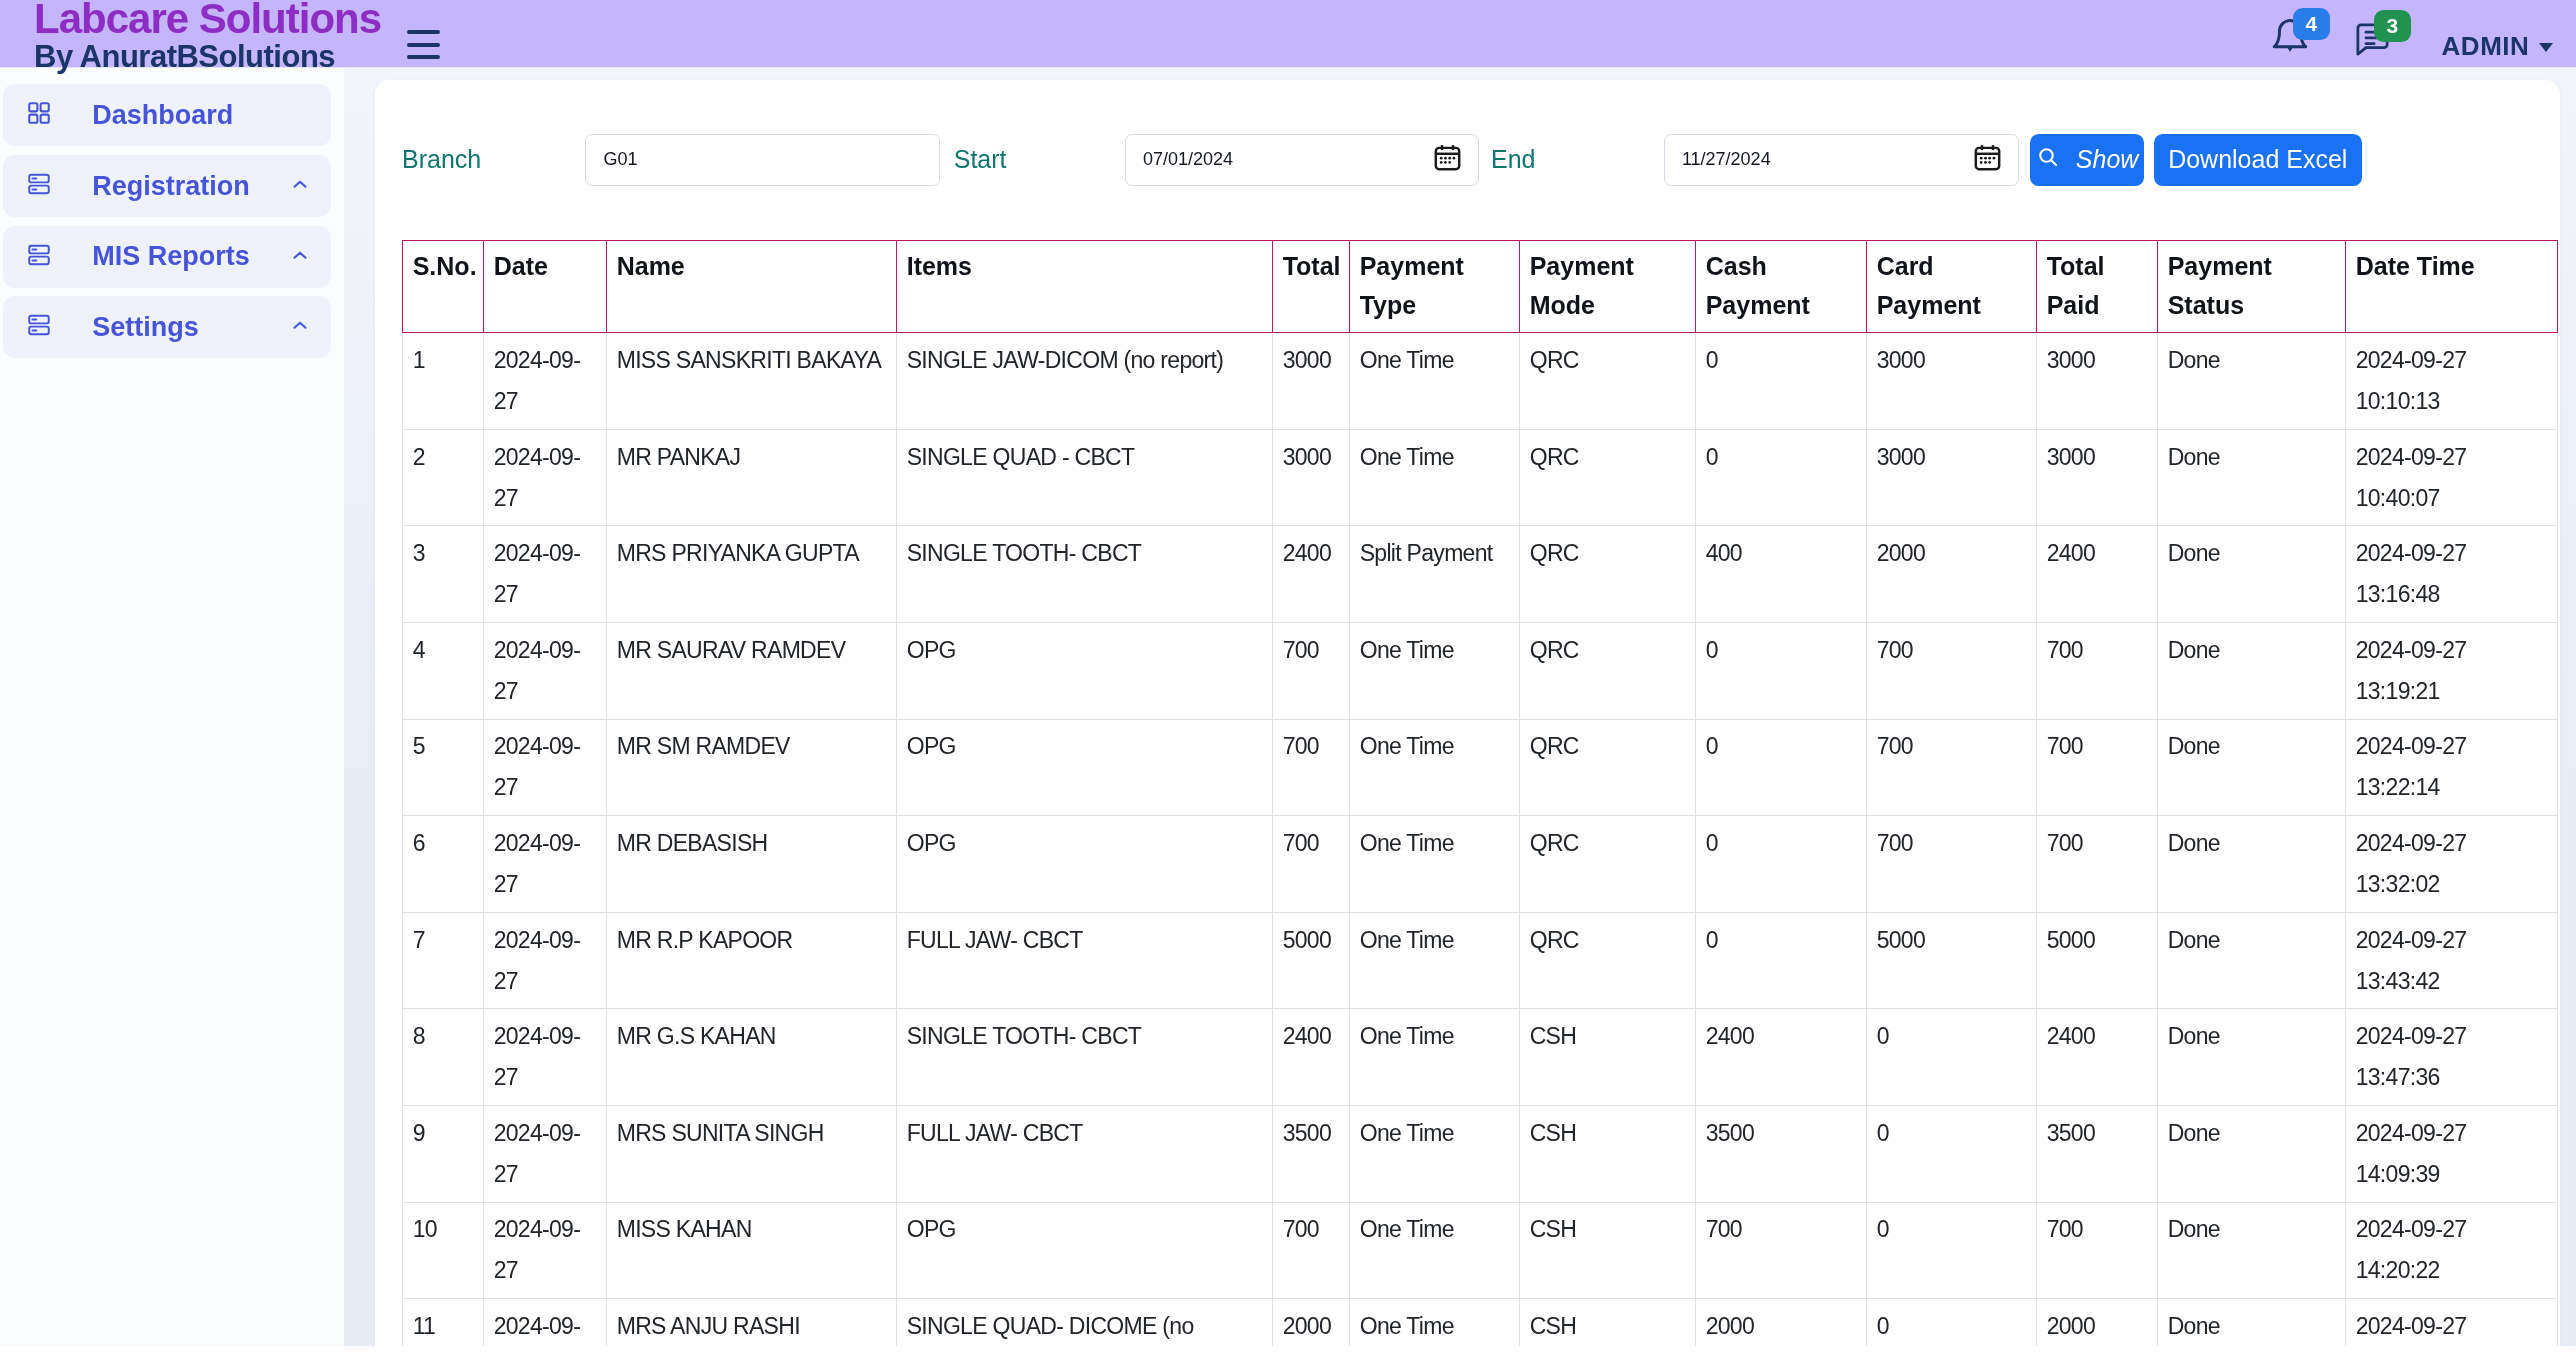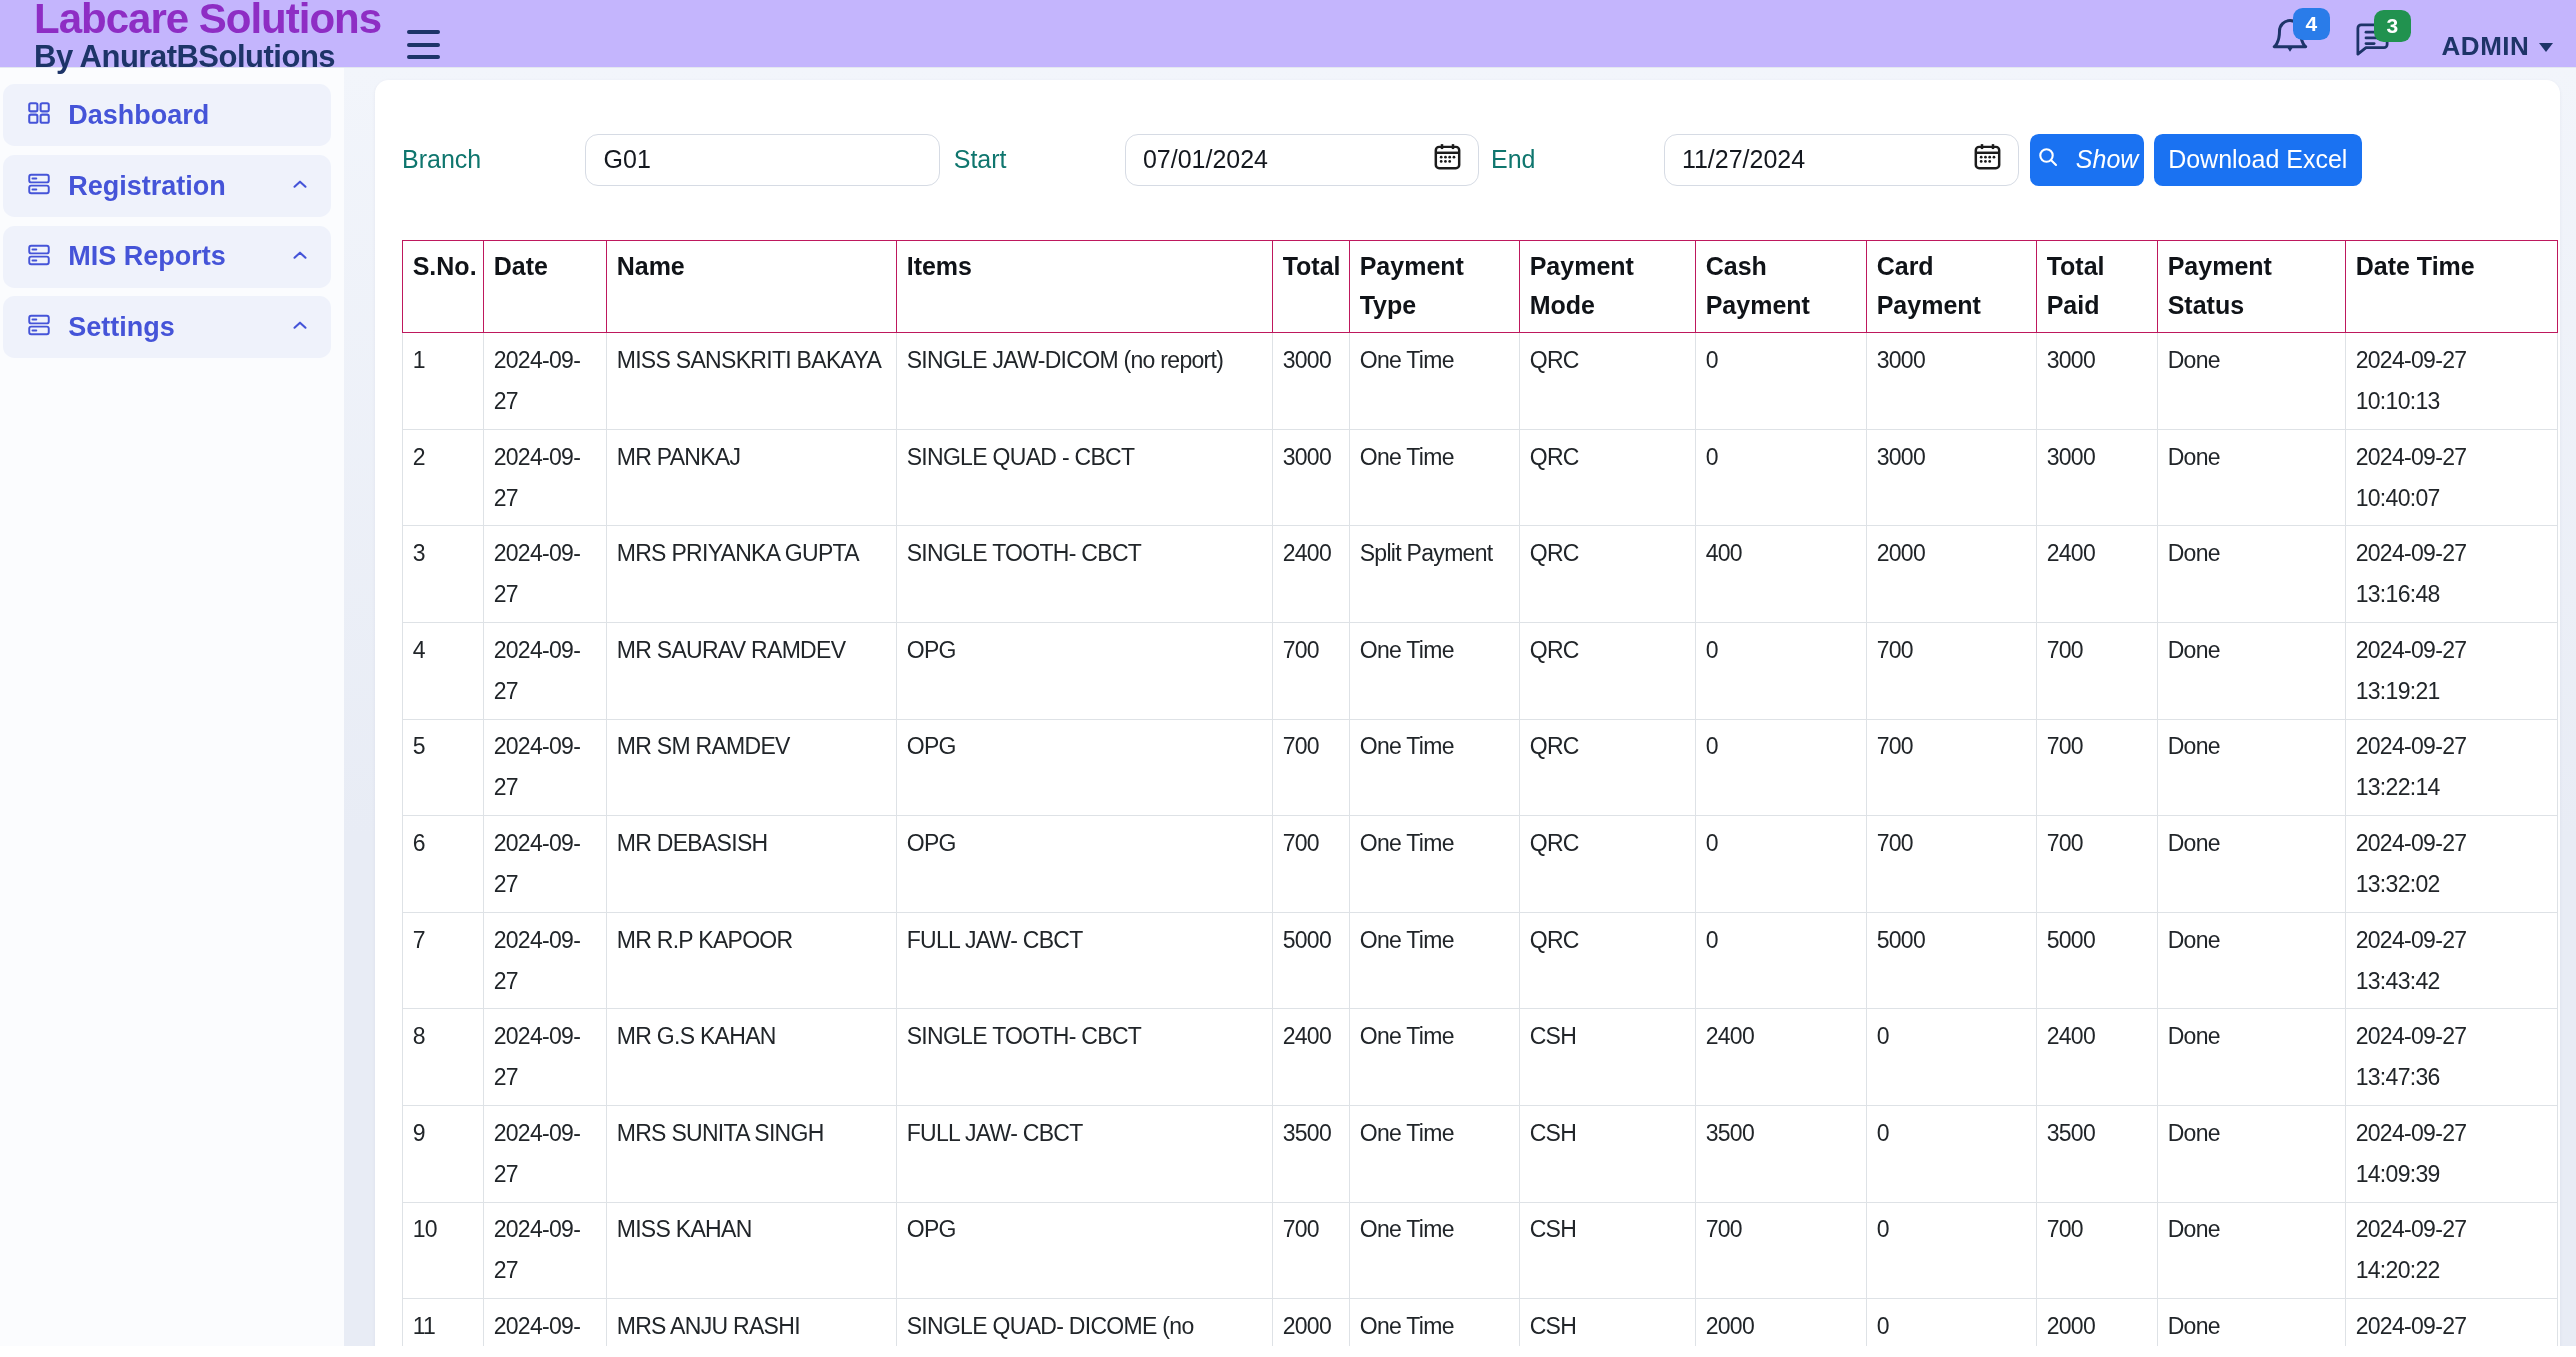--- a/index.html
+++ b/index.html
@@ -24,37 +24,37 @@
   .chat-wrap { margin-left:42px; margin-top:15.4px; }
   .admin { display:flex; align-items:center; margin-left:50px; margin-top:25px; cursor:pointer; }
   .admin-label { font-size:26px; font-weight:700; color:#1d3468; letter-spacing:0.5px; }
   .caret-down { width:0; height:0; border-left:7.7px solid transparent; border-right:7.7px solid transparent;
     border-top:9.7px solid #1d3468; margin-left:9.7px; margin-top:3.9px; }
 
   
   .layout { display:flex; height:1278px; overflow:hidden; }
   aside { width:344px; background:#fbfcfe; padding-top:16.4px; flex:none; }
   .side-item { height:62px; margin:0 13.5px 8.7px 2.9px; background:#eff2fb; border-radius:11.6px;
-    display:flex; align-items:center; padding:0 19.3px 0 23px; cursor:pointer; }
+    display:flex; align-items:center; padding:0 19.3px 0 23px; cursor:pointer;gap:24px; }
   .side-item svg { flex:none; }
   .side-label { margin-left:16.4px; font-size:27px; font-weight:600; color:#4554d8; }
   .side-chevron { margin-left:auto; }
 
   main { flex:1; background:linear-gradient(180deg,#f2f5fb 0%,#e8ecf5 60%); padding:11.6px 16.4px 0 31px; overflow:hidden; }
   .page-title { font-size:34px; font-weight:700; color:#12316d; line-height:41px; margin-bottom:12.5px; letter-spacing:-0.5px; }
 
   .card { background:#fff; border-radius:13.5px; padding:54px 25px 39px 27px;
     box-shadow:0 1px 3.9px rgba(25,40,90,0.06); min-height:1255px; }
 
   
   .filters { display:flex; align-items:center; height:52px; margin-bottom:54px; }
   .f-label { font-size:25px; color:#0f766e; }
-  .input { height:52px; border:1px solid #d6dbe4; border-radius:13px; background:#fff;
+  .input { height:52px; border:1px solid #d6dbe4; border-radius:7px; background:#fff;
     display:flex; align-items:center; justify-content:space-between;
-    padding:0 13.5px 0 17.4px; font-size:25px; color:#14181f; cursor:text; }
+    padding:0 13.5px 0 17.4px; font-size:18px; color:#14181f; cursor:text; }
   .w-branch { width:355px; margin-left:104px; }
   .lbl-start { margin-left:13.5px; }
   .w-start { width:354px; margin-left:118px; }
   .lbl-end { margin-left:12.5px; }
   .w-end { width:355px; margin-left:128px; }
   .btn { height:52px; border:none; border-radius:8.7px; background:#1a72f2; color:#fff;
     font-size:25px; display:flex; align-items:center; justify-content:center; gap:16px;
     cursor:pointer; font-family:inherit; }
   .btn-show { width:114px; margin-left:11.6px; font-style:italic; }
   .btn-download { width:208px; margin-left:9.7px; }

